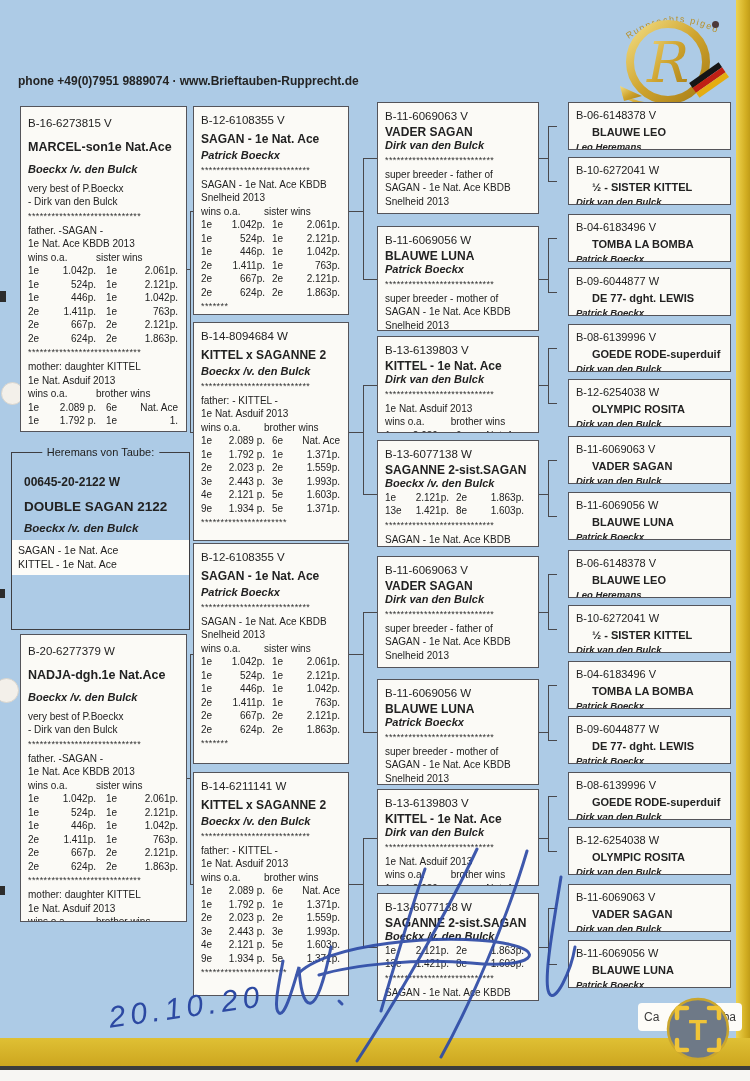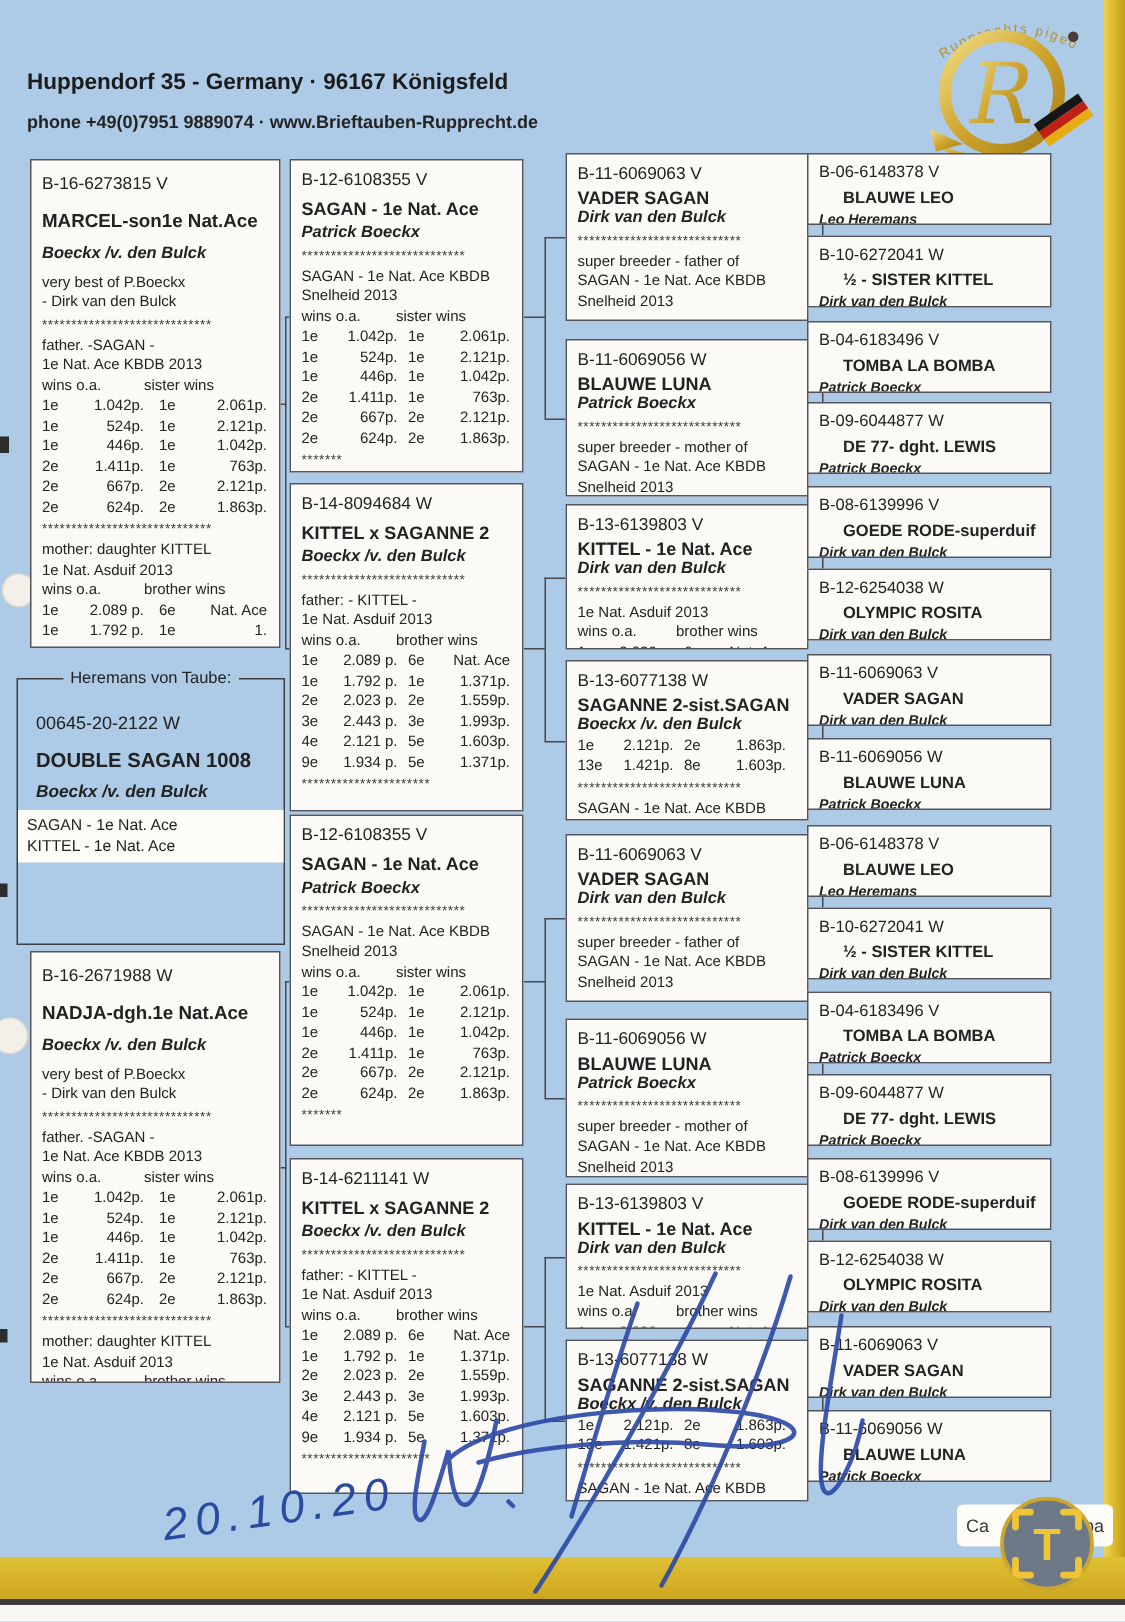--- a/index.html
+++ b/index.html
@@ -58,32 +58,32 @@
   .g1.b2{left:20px;top:634px;width:167px;height:288px;}
   .g2.b1{left:193px;top:106px;width:156px;height:209px;}
   .g2.b2{left:193px;top:322px;width:156px;height:219px;}
   .g2.b3{left:193px;top:543px;width:156px;height:221px;}
   .g2.b4{left:193px;top:772px;width:156px;height:224px;}
   .g3{left:377px;width:162px;}
   .g3.b1{top:102px;height:112px;}  .g3.b2{top:226px;height:105px;}
   .g3.b3{top:336px;height:97px;}   .g3.b4{top:440px;height:107px;}
   .g3.b5{top:556px;height:112px;}  .g3.b6{top:679px;height:106px;}
   .g3.b7{top:789px;height:97px;}   .g3.b8{top:893px;height:108px;}
-  .g4{left:538px;width:163px;height:48px;}
+  .g4{left:568px;width:163px;height:48px;}
   .g4.b1{top:102px;}.g4.b2{top:157px;}.g4.b3{top:214px;}.g4.b4{top:268px;}
   .g4.b5{top:324px;}.g4.b6{top:379px;}.g4.b7{top:436px;}.g4.b8{top:492px;}
   .g4.b9{top:550px;}.g4.b10{top:605px;}.g4.b11{top:661px;}.g4.b12{top:716px;}
   .g4.b13{top:772px;}.g4.b14{top:827px;}.g4.b15{top:884px;}.g4.b16{top:940px;}
   .cl{position:absolute;background:#48484c;z-index:2;}
   
   .subject{position:absolute;left:11px;top:452px;width:177px;height:176px;
     border:1px solid #3e3e42;z-index:3;}
   .subject .legend{position:absolute;top:-7px;left:50%;transform:translateX(-50%);
     background:#adcbe6;padding:0 5px;font-size:11px;white-space:nowrap;color:#222;}
-  .subject .s-ring{font-weight:normal;font-size:12px;margin:22px 0 0 12px;}
+  .subject .s-ring{font-weight:bold;font-size:12px;margin:22px 0 0 12px;}
   .subject .s-name{font-weight:bold;font-size:13.5px;margin:10px 0 0 12px;}
   .subject .s-strain{font-style:italic;font-weight:bold;font-size:11.5px;margin:8px 0 6px 12px;}
   .subject .s-strip{background:#fdfcf8;padding:3px 0 4px 6px;font-size:10.5px;line-height:14px;}
   
   .date-note{position:absolute;left:108px;top:990px;font-size:30px;font-style:italic;
     color:#2c49a2;transform:rotate(-8deg);letter-spacing:5px;z-index:40;}
   .sig{position:absolute;left:245px;top:843px;z-index:40;pointer-events:none;}
   
   .wm-pill{position:absolute;left:638px;top:1003px;width:104px;height:28px;background:#fdfcf8;
     border-radius:4px;z-index:44;display:flex;justify-content:space-between;align-items:center;
@@ -98,21 +98,20 @@
   <div class="right-strip"></div>
   <div class="bottom-band"></div>
   <div class="bottom-line"></div>
   <div class="bottom-white"></div>
   <div class="hole h1"></div>
   <div class="hole h2"></div>
   <div class="edge-mark em1"></div>
   <div class="edge-mark em2"></div>
   <div class="edge-mark em3"></div>
 
-  <div class="hdr-line2">Huppendorf 35 - Germany  ·  96167 Königsfeld</div>
   <div class="hdr-line3">phone +49(0)7951 9889074  ·  www.Brieftauben-Rupprecht.de</div>
 
   <div class="logo">
     <svg width="128" height="104" viewBox="0 0 128 104">
       <defs>
         <linearGradient id="gold" x1="0" y1="0" x2="1" y2="1">
           <stop offset="0" stop-color="#f2dd84"></stop>
             <stop offset=".5" stop-color="#cfa42e"></stop>
             <stop offset="1" stop-color="#a67c14"></stop>
         </linearGradient>
@@ -130,21 +129,21 @@
         <rect x="86" y="82" width="36" height="6" fill="#e5ad10"></rect>
       </g>
       <text x="62" y="80" font-family="DejaVu Serif, serif" font-style="italic" font-size="56" text-anchor="middle" fill="url(#gold)">R</text>
     </svg>
   </div>
   <div class="logo-dot"></div>
 
   <div class="subject">
     <div class="legend">Heremans von Taube:</div>
     <div class="s-ring">00645-20-2122 W</div>
-    <div class="s-name">DOUBLE SAGAN 1008</div>
+    <div class="s-name">DOUBLE SAGAN 2122</div>
     <div class="s-strain">Boeckx /v. den Bulck</div>
     <div class="s-strip">
       <div>SAGAN -   1e Nat. Ace</div>
       <div>KITTEL -   1e Nat. Ace</div>
     </div>
   </div>
 
   <div class="date-note">20.10.20</div>
 
   <svg class="sig" width="340" height="228" viewBox="0 0 340 228">
@@ -239,21 +238,21 @@
         <span class="c4">Nat. Ace</span>
       </div>
       <div class="ln r4">
         <span class="c1">1e</span>
         <span class="c2">1.792 p.</span>
         <span class="c3">1e</span>
         <span class="c4">1.</span>
       </div>
     </div>
     <div class="pbox g1 b2">
-      <div class="ln ring">B-16-2671988 W</div>
+      <div class="ln ring">B-20-6277379 W</div>
       <div class="ln name">NADJA-dgh.1e Nat.Ace</div>
       <div class="ln strain">Boeckx /v. den Bulck</div>
       <div class="ln p">very best of P.Boeckx</div>
       <div class="ln p">- Dirk van den Bulck</div>
       <div class="ln stars">*****************************</div>
       <div class="ln p">father. -SAGAN -</div>
       <div class="ln p">1e Nat. Ace KBDB  2013</div>
       <div class="ln hdr">
         <span class="c1">wins o.a.</span>
         <span class="c2">sister wins</span>

